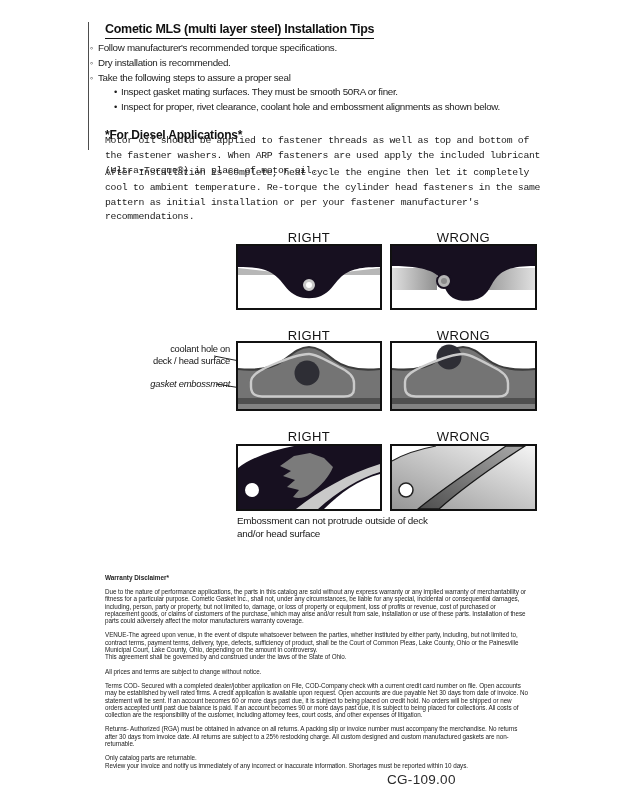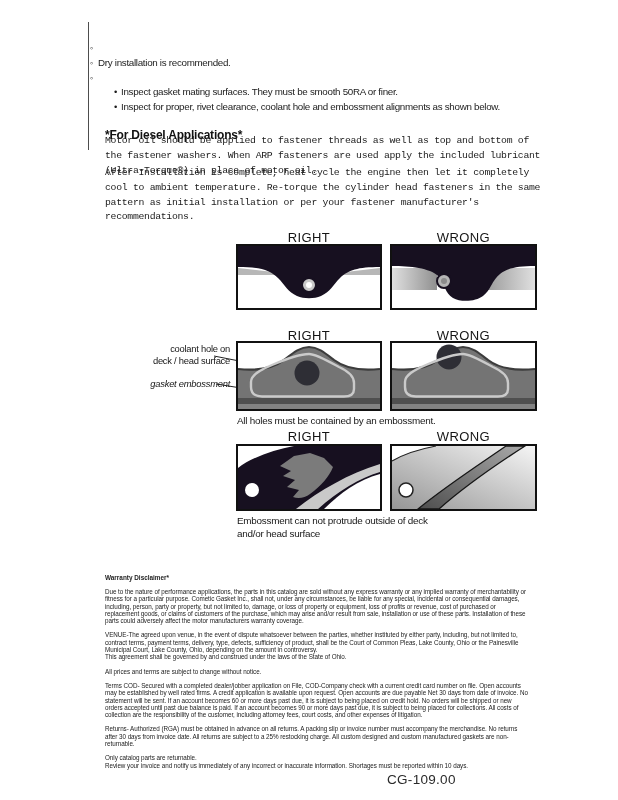--- a/index.html
+++ b/index.html
@@ -28,31 +28,36 @@
   .footer-code{font-size:13.5px;letter-spacing:0.3px;color:#2a2a2a;}
   svg{display:block;}
 </style>
 </head>
 <body>
 
 <div class="page">
 
   <div class="abs rule-left" style="left:88px;top:22px;height:128px;"></div>
 
+  <div class="abs" style="left:105px;top:19px;">
+    <span class="title">Cometic MLS (multi layer steel) Installation Tips</span>
+  </div>
 
   <div class="abs body-text" style="left:90px;top:41px;width:460px;">
     <div class="bullet-row">
       <span class="bullet-glyph">◦</span>
+      <span>Follow manufacturer's recommended torque specifications.</span>
     </div>
     <div class="bullet-row">
       <span class="bullet-glyph">◦</span>
       <span>Dry installation is recommended.</span>
     </div>
     <div class="bullet-row">
       <span class="bullet-glyph">◦</span>
+      <span>Take the following steps to assure a proper seal</span>
     </div>
     <div class="bullet-row" style="margin-left:24px;">
       <span class="sub-bullet-glyph">•</span>
       <span>Inspect gasket mating surfaces.  They must be smooth 50RA or finer.</span>
     </div>
     <div class="bullet-row" style="margin-left:24px;">
       <span class="sub-bullet-glyph">•</span>
       <span>Inspect for proper, rivet clearance, coolant hole and embossment alignments as shown below.</span>
     </div>
   </div>
@@ -119,21 +124,20 @@
   <svg class="abs" style="left:390px;top:341px;" width="147" height="70" viewBox="0 0 147 70">
     <rect x="1" y="1" width="145" height="68" fill="#ffffff" stroke="#111111" stroke-width="2"></rect>
     <path d="M2,28 C20,30 36,28 48,19 C57,12 64,6 73,6 C82,6 89,12 98,19 C110,28 126,30 145,28 V68 H2 Z" fill="#747474"></path>
     <path d="M2,28 C20,30 36,28 48,19 C57,12 64,6 73,6 C82,6 89,12 98,19 C110,28 126,30 145,28" fill="none" stroke="#3c3c3c" stroke-width="2.2"></path>
     <rect x="2" y="57" width="143" height="6" fill="#4f4f4f"></rect>
     <rect x="2" y="63" width="143" height="5" fill="#828282"></rect>
     <circle cx="59" cy="16" r="12.5" fill="#2e2e35"></circle>
     <path d="M73,13 C80,13 92,20 103,26 C112,30 118,35 118,42 L118,48 C118,53 114,55.5 108,55.5 L26,55.5 C19,55.5 15,52 15,46 L15,41 C15,34 24,29 36,24 C50,18 66,13 73,13 Z" fill="none" stroke="#cacaca" stroke-width="2.4"></path>
   </svg>
 
-  <div class="abs caption" style="left:237px;top:415px;width:300px;">All holes must be contained by an embossment.</div>
 
   <div class="abs dg-label" style="left:236px;top:429px;width:146px;">RIGHT</div>
   <div class="abs dg-label" style="left:390px;top:429px;width:147px;">WRONG</div>
 
   <svg class="abs" style="left:236px;top:444px;" width="146" height="67" viewBox="0 0 146 67">
     <rect x="1" y="1" width="144" height="65" fill="#ffffff" stroke="#111111" stroke-width="2"></rect>
     <rect x="2" y="2" width="142" height="63" fill="#171020"></rect>
     <path d="M2,2 L58,2 C38,6 16,13 2,24 Z" fill="#ffffff"></path>
     <path d="M144,20 C112,30 84,46 60,65 L82,65 C102,47 124,34 144,28 Z" fill="#c9c9c9"></path>
     <path d="M144,30 C122,36 104,49 88,65 L144,65 Z" fill="#ffffff"></path>

